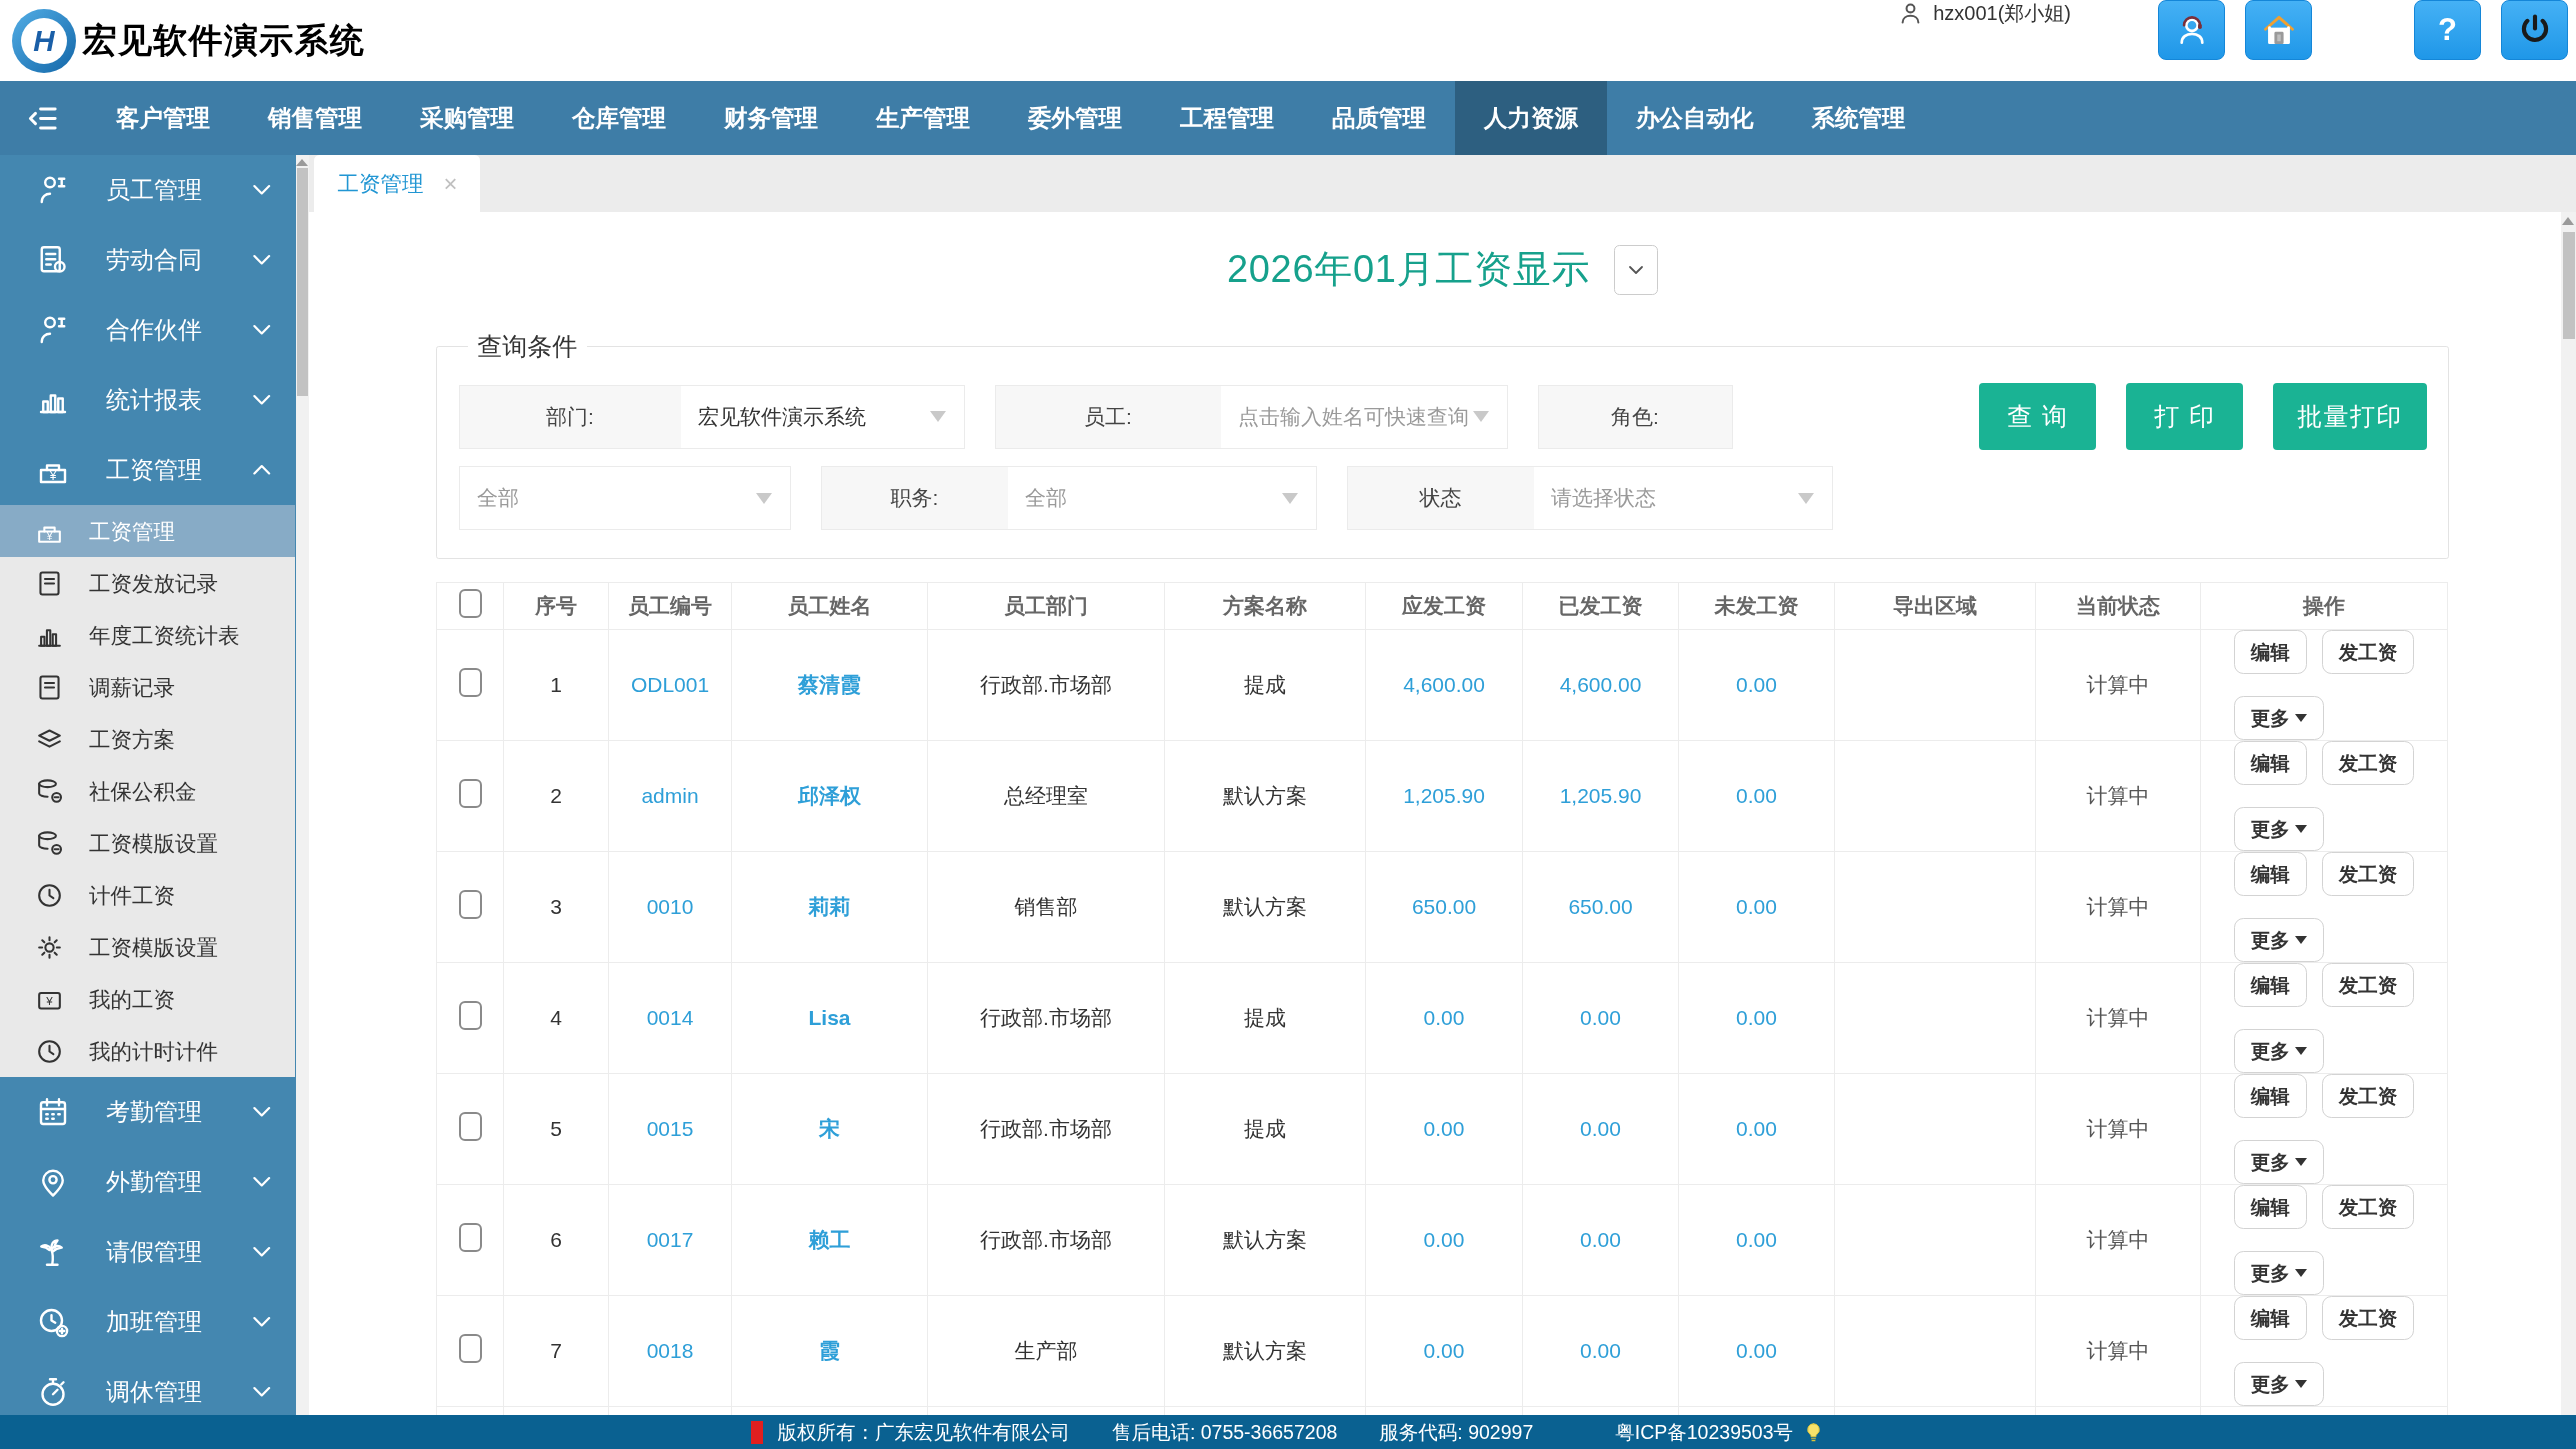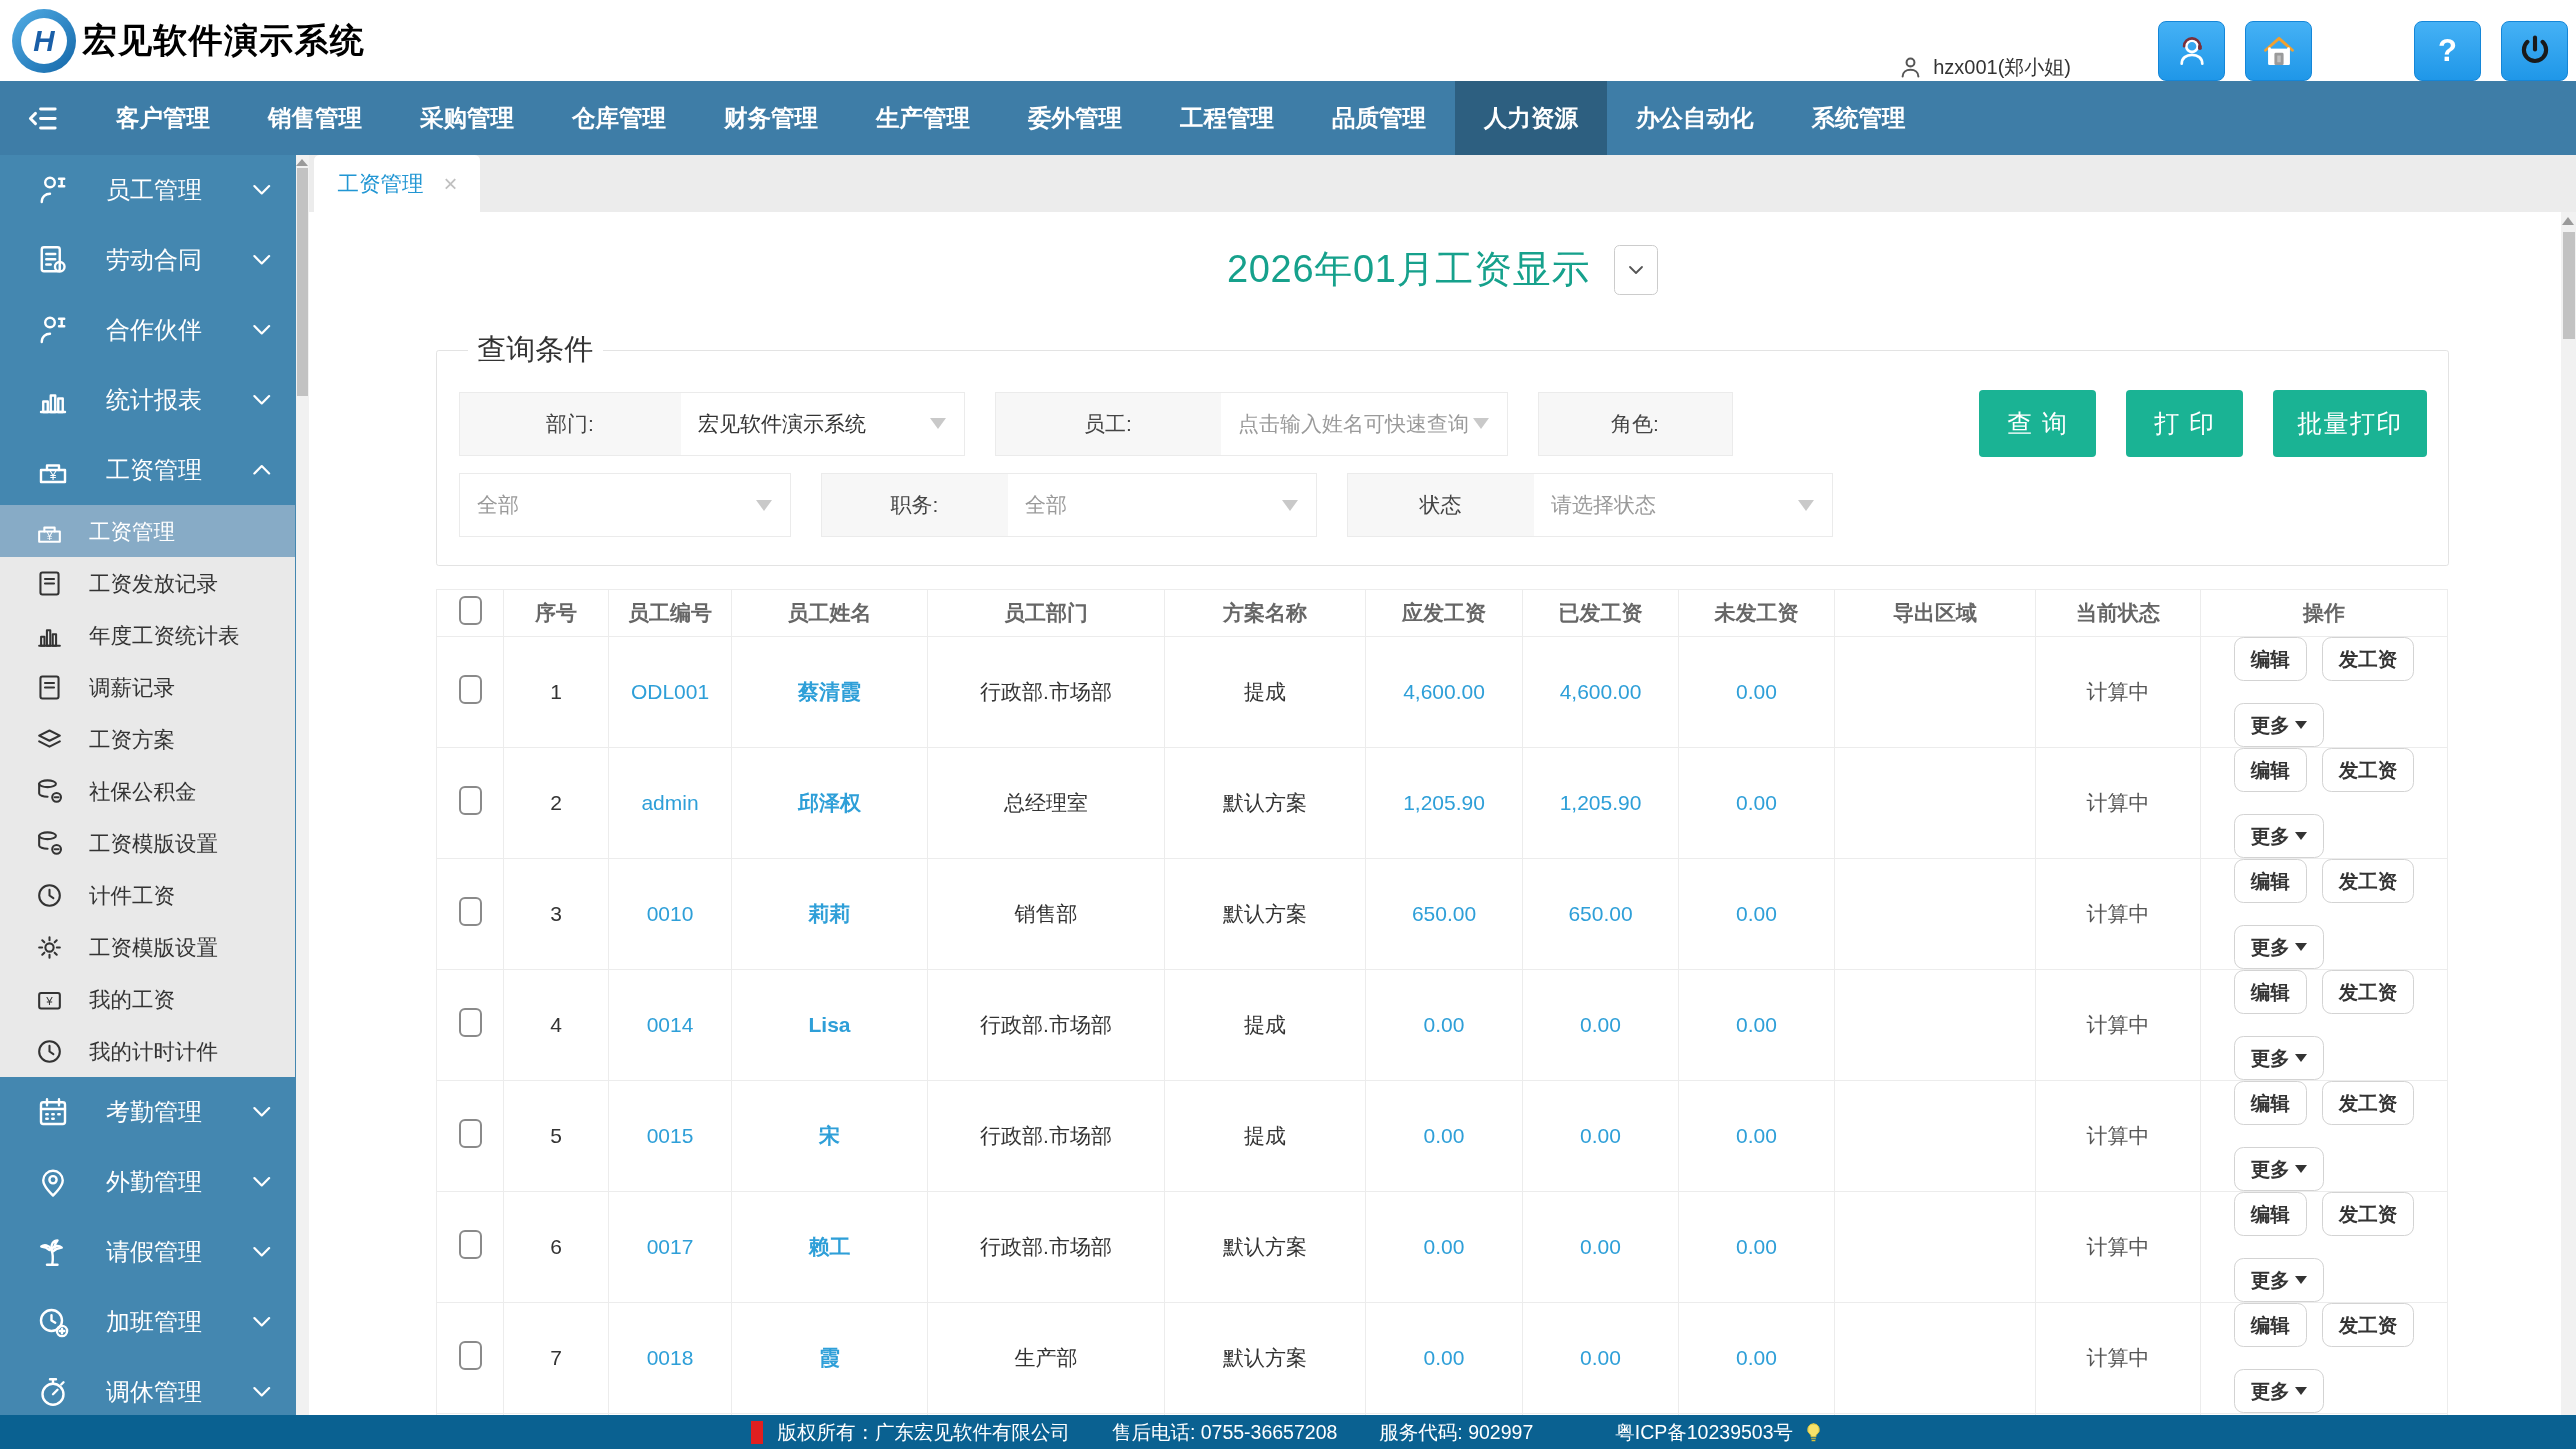--- a/index.html
+++ b/index.html
@@ -4,21 +4,21 @@
 <style>
   * { box-sizing: border-box; margin: 0; padding: 0; }
   html,body { width:2576px; height:1449px; overflow:hidden; font-family:"Liberation Sans","DejaVu Sans",sans-serif; }
   .app { position:relative; width:2576px; height:1449px; background:#fff; overflow:hidden; }
 
   
   .app-header { height:81px; display:flex; align-items:center; padding-left:12px; background:#fff; }
   .logo { width:64px; height:64px; border-radius:50%; background:linear-gradient(135deg,#53aee6,#1266a8); display:flex; align-items:center; justify-content:center; flex:none; }
   .logo-inner { width:46px; height:46px; border-radius:50%; background:#fff; display:flex; align-items:center; justify-content:center; font-weight:bold; font-size:29.5px; color:#1a5fa8; font-style:italic; }
   .app-title { font-size:34px; font-weight:bold; color:#000; margin-left:6.7px; letter-spacing:1.3px; }
-  .header-right { margin-left:auto; display:flex; align-items:flex-end; height:100%; }
+  .header-right { margin-left:auto; display:flex; align-items:flex-start; height:100%; }
   .user-chip { display:flex; align-items:center; color:#333; font-size:20px; margin-right:87px; }
   .user-chip svg { width:27px; height:27px; stroke:#555; margin-right:9.4px; }
   .hbtn { width:67px; height:60px; border-radius:8px; background:linear-gradient(180deg,#45b1f5,#1f97e8); border:1.3px solid #1486d8; display:flex; align-items:center; justify-content:center; margin-right:20px; }
   .hbtn svg { width:38px; height:38px; }
   .hbtn.q { color:#fff; font-size:31px; font-weight:bold; }
   .hbtn.gap { margin-left:82px; }
   .hbtn.last { margin-right:8px; }
 
   
   .topnav { height:74px; background:#3e7da7; display:flex; align-items:stretch; }
@@ -59,21 +59,21 @@
   .content-scroll .arr { position:absolute; top:5.4px; left:0.7px; width:0; height:0; border-left:6.7px solid transparent; border-right:6.7px solid transparent; border-bottom:8px solid #9a9a9a; }
   .content-scroll .thumb { position:absolute; top:20px; left:1.3px; width:12px; height:107px; background:#c2c2c2; }
 
   .title-row { margin-top:32px; display:flex; align-items:center; justify-content:center; }
   .page-title { font-size:38px; font-weight:500; color:#16a18c; letter-spacing:0.7px; }
   .title-drop { width:44px; height:50px; border:1.3px solid #ccc; border-radius:5.4px; margin-left:24px; display:flex; align-items:center; justify-content:center; background:#fff; }
   .title-drop svg { width:24px; height:24px; stroke:#555; }
 
   
   .query { margin:35px 127px 0 127px; border:1.3px solid #e3e3e3; border-radius:2.7px; padding:4px 21.5px 28px 21.5px; }
-  .query legend { font-size:29px; color:#333; padding:0 9.4px; margin-left:9.4px; }
+  .query legend { font-size:25px; color:#333; padding:0 9.4px; margin-left:9.4px; }
   .frow { display:flex; align-items:center; margin-top:16px; }
   .field { display:flex; align-items:stretch; height:64px; border:1.3px solid #ebebeb; background:#fff; margin-right:30px; }
   .flabel { background:#f7f7f7; display:flex; align-items:center; justify-content:center; font-size:21px; color:#444; padding:0 6.7px; flex:none; }
   .fvalue { display:flex; align-items:center; padding:0 17.4px; font-size:21px; color:#333; flex:1; min-width:0; }
   .fvalue.placeholder { color:#9a9a9a; }
   .caret { width:0; height:0; border-left:8.7px solid transparent; border-right:8.7px solid transparent; border-top:11.4px solid #c9c9c9; margin-left:auto; flex:none; }
   .f-dept { width:506px; } .f-dept .flabel { width:221px; }
   .f-emp { width:513px; } .f-emp .flabel { width:225px; }
   .f-role { width:195px; } .f-role .flabel { width:100%; }
   .f-sub { width:332px; }

